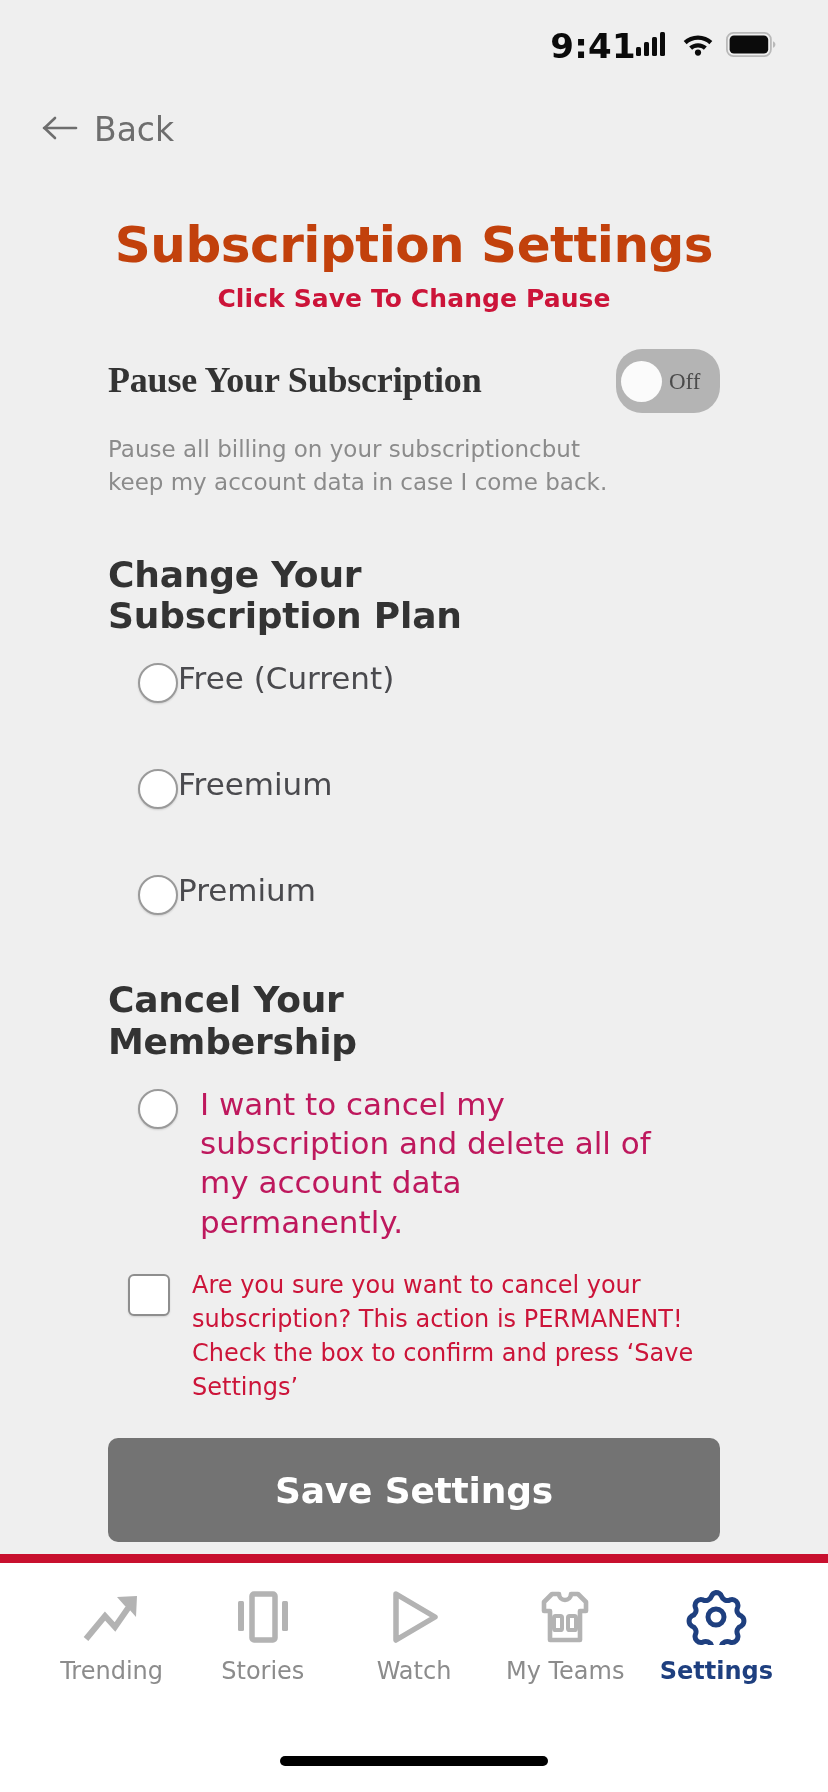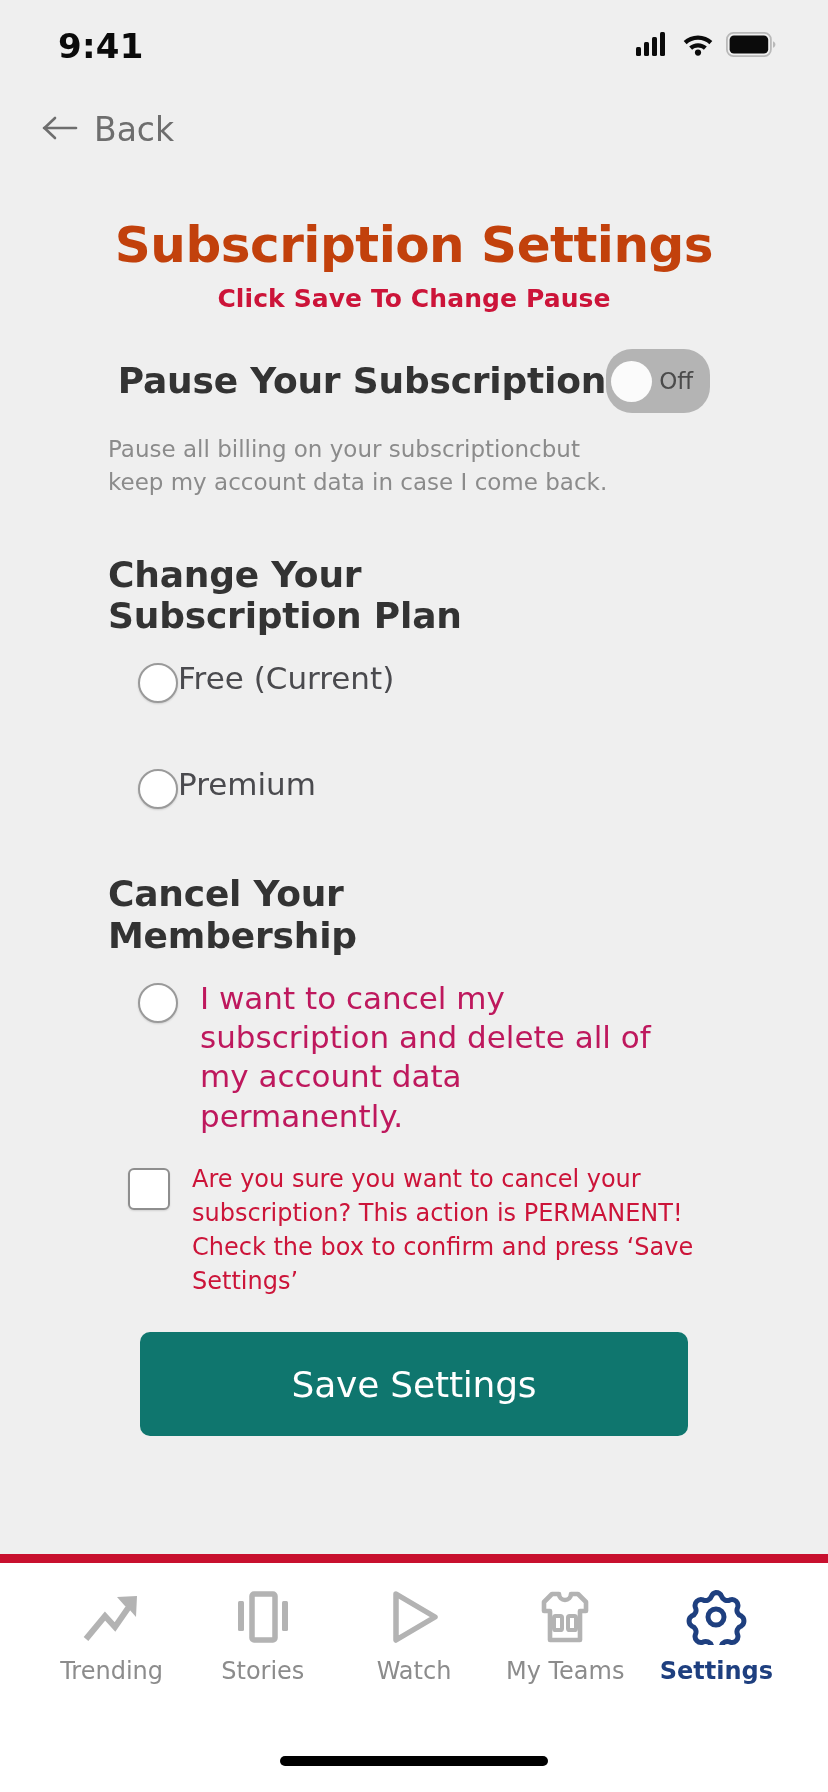--- a/index.html
+++ b/index.html
@@ -21,24 +21,23 @@
     display: flex;
     flex-direction: column;
   }
 
   
   .status-bar {
     height: 92px;
     flex: 0 0 92px;
     display: flex;
     align-items: center;
-    justify-content: space-between;
+    justify-content: flex-end;
     padding: 0 52px 0 58px;
     box-sizing: border-box;
-    gap: 48px;
   }
   .status-time {
     font-family: "DejaVu Sans", sans-serif;
     font-size: 34px;
     font-weight: 700;
     color: #0b0b0b;
     letter-spacing: 0.3px;
   }
   .status-icons {
     display: flex;
@@ -87,21 +86,22 @@
     font-size: 25px;
     font-weight: 600;
     color: #cc1439;
     letter-spacing: 0.1px;
   }
 
   .pause-row {
     margin-top: 36px;
     display: flex;
     align-items: center;
-    justify-content: center;
+    justify-content: space-between;
+    font-family: Liberation Serif, serif;
   }
   .section-heading {
     font-size: 36px;
     font-weight: 700;
     color: #333333;
     letter-spacing: -0.2px;
     line-height: 1.14;
   }
   .toggle {
     width: 104px;
@@ -218,30 +218,30 @@
   .confirm-text {
     font-size: 24px;
     line-height: 1.42;
     color: #cc1439;
     max-width: 510px;
     font-weight: 500;
   }
 
   .save-button {
     margin: 34px auto 0 auto;
-    width: 548px;
+    width: 612px;
     height: 104px;
     border-radius: 10px;
-    background: #0f766e;
+    background: #737373;
     display: flex;
     align-items: center;
     justify-content: center;
     color: #ffffff;
     font-size: 36px;
-    font-weight: 400;
+    font-weight: 700;
     letter-spacing: -0.2px;
   }
 
   
   .tab-divider {
     flex: 0 0 9px;
     background: #c8102e;
   }
   .tab-bar {
     flex: 0 0 167px;
@@ -349,20 +349,24 @@
     <div class="pause-desc">Pause all billing on your subscriptioncbut keep my account data in case I come back.</div>
 
     <div class="plan-heading">Change Your Subscription Plan</div>
     <div class="radio-list">
       <div class="radio-row">
         <span class="radio"></span>
         <span class="radio-label">Free (Current)</span>
       </div>
       <div class="radio-row">
         <span class="radio"></span>
+        <span class="radio-label">Freemium</span>
+      </div>
+      <div class="radio-row">
+        <span class="radio"></span>
         <span class="radio-label">Premium</span>
       </div>
     </div>
 
     <div class="cancel-heading">Cancel Your Membership</div>
 
     <div class="cancel-radio-row">
       <span class="radio"></span>
       <span class="cancel-radio-label">I want to cancel my subscription and delete all of my account data permanently.</span>
     </div>

